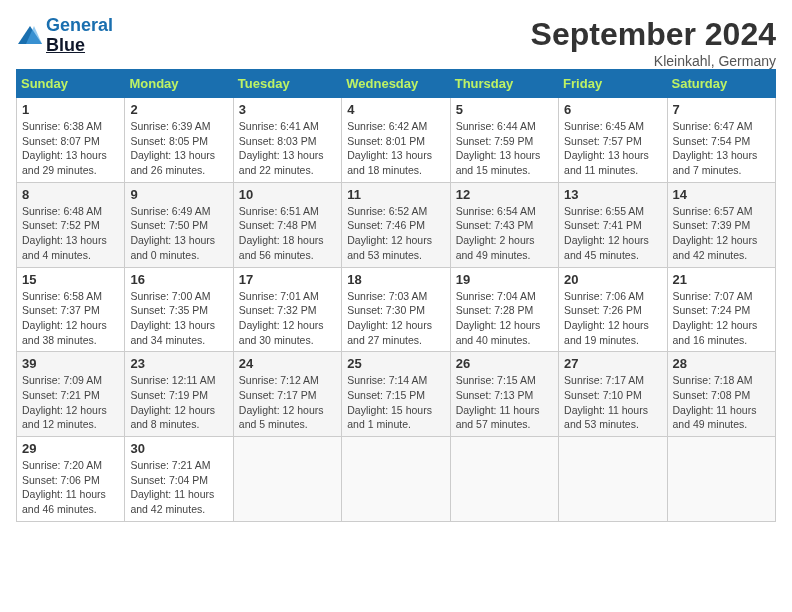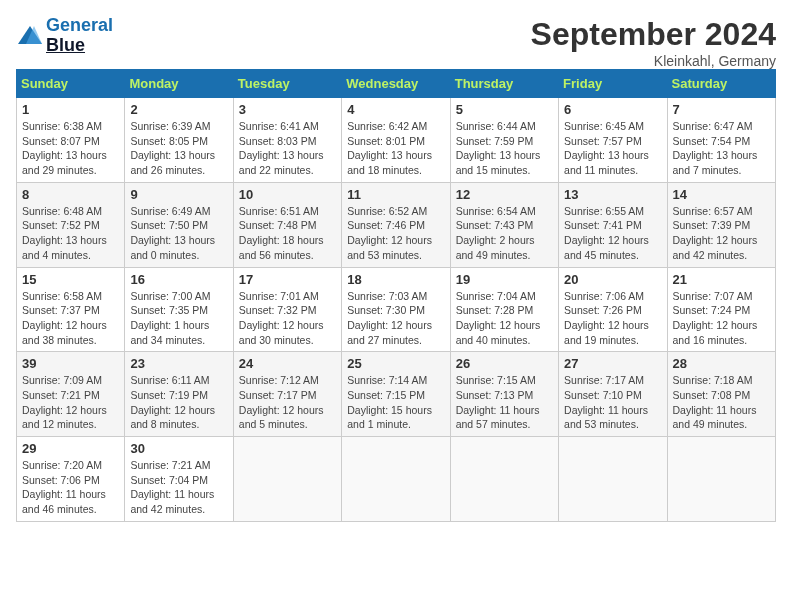--- a/index.html
+++ b/index.html
@@ -213,21 +213,21 @@
         <td>
         <span class="day-num">15</span>
         <span class="day-detail">Sunrise: 6:58 AM</span><br>
         <span class="day-detail">Sunset: 7:37 PM</span><br>
         <span class="day-detail">Daylight: 12 hours and 38 minutes.</span>
       </td>
         <td>
         <span class="day-num">16</span>
         <span class="day-detail">Sunrise: 7:00 AM</span><br>
         <span class="day-detail">Sunset: 7:35 PM</span><br>
-        <span class="day-detail">Daylight: 1 hours and 34 minutes.</span>
+        <span class="day-detail">Daylight: 13 hours and 34 minutes.</span>
       </td>
         <td>
         <span class="day-num">17</span>
         <span class="day-detail">Sunrise: 7:01 AM</span><br>
         <span class="day-detail">Sunset: 7:32 PM</span><br>
         <span class="day-detail">Daylight: 12 hours and 30 minutes.</span>
       </td>
         <td>
         <span class="day-num">18</span>
         <span class="day-detail">Sunrise: 7:03 AM</span><br>
@@ -255,21 +255,21 @@
       </tr>
       <tr>
         <td>
         <span class="day-num">39</span>
         <span class="day-detail">Sunrise: 7:09 AM</span><br>
         <span class="day-detail">Sunset: 7:21 PM</span><br>
         <span class="day-detail">Daylight: 12 hours and 12 minutes.</span>
       </td>
         <td>
         <span class="day-num">23</span>
-        <span class="day-detail">Sunrise: 6:11 AM</span><br>
+        <span class="day-detail">Sunrise: 12:11 AM</span><br>
         <span class="day-detail">Sunset: 7:19 PM</span><br>
         <span class="day-detail">Daylight: 12 hours and 8 minutes.</span>
       </td>
         <td>
         <span class="day-num">24</span>
         <span class="day-detail">Sunrise: 7:12 AM</span><br>
         <span class="day-detail">Sunset: 7:17 PM</span><br>
         <span class="day-detail">Daylight: 12 hours and 5 minutes.</span>
       </td>
         <td>

